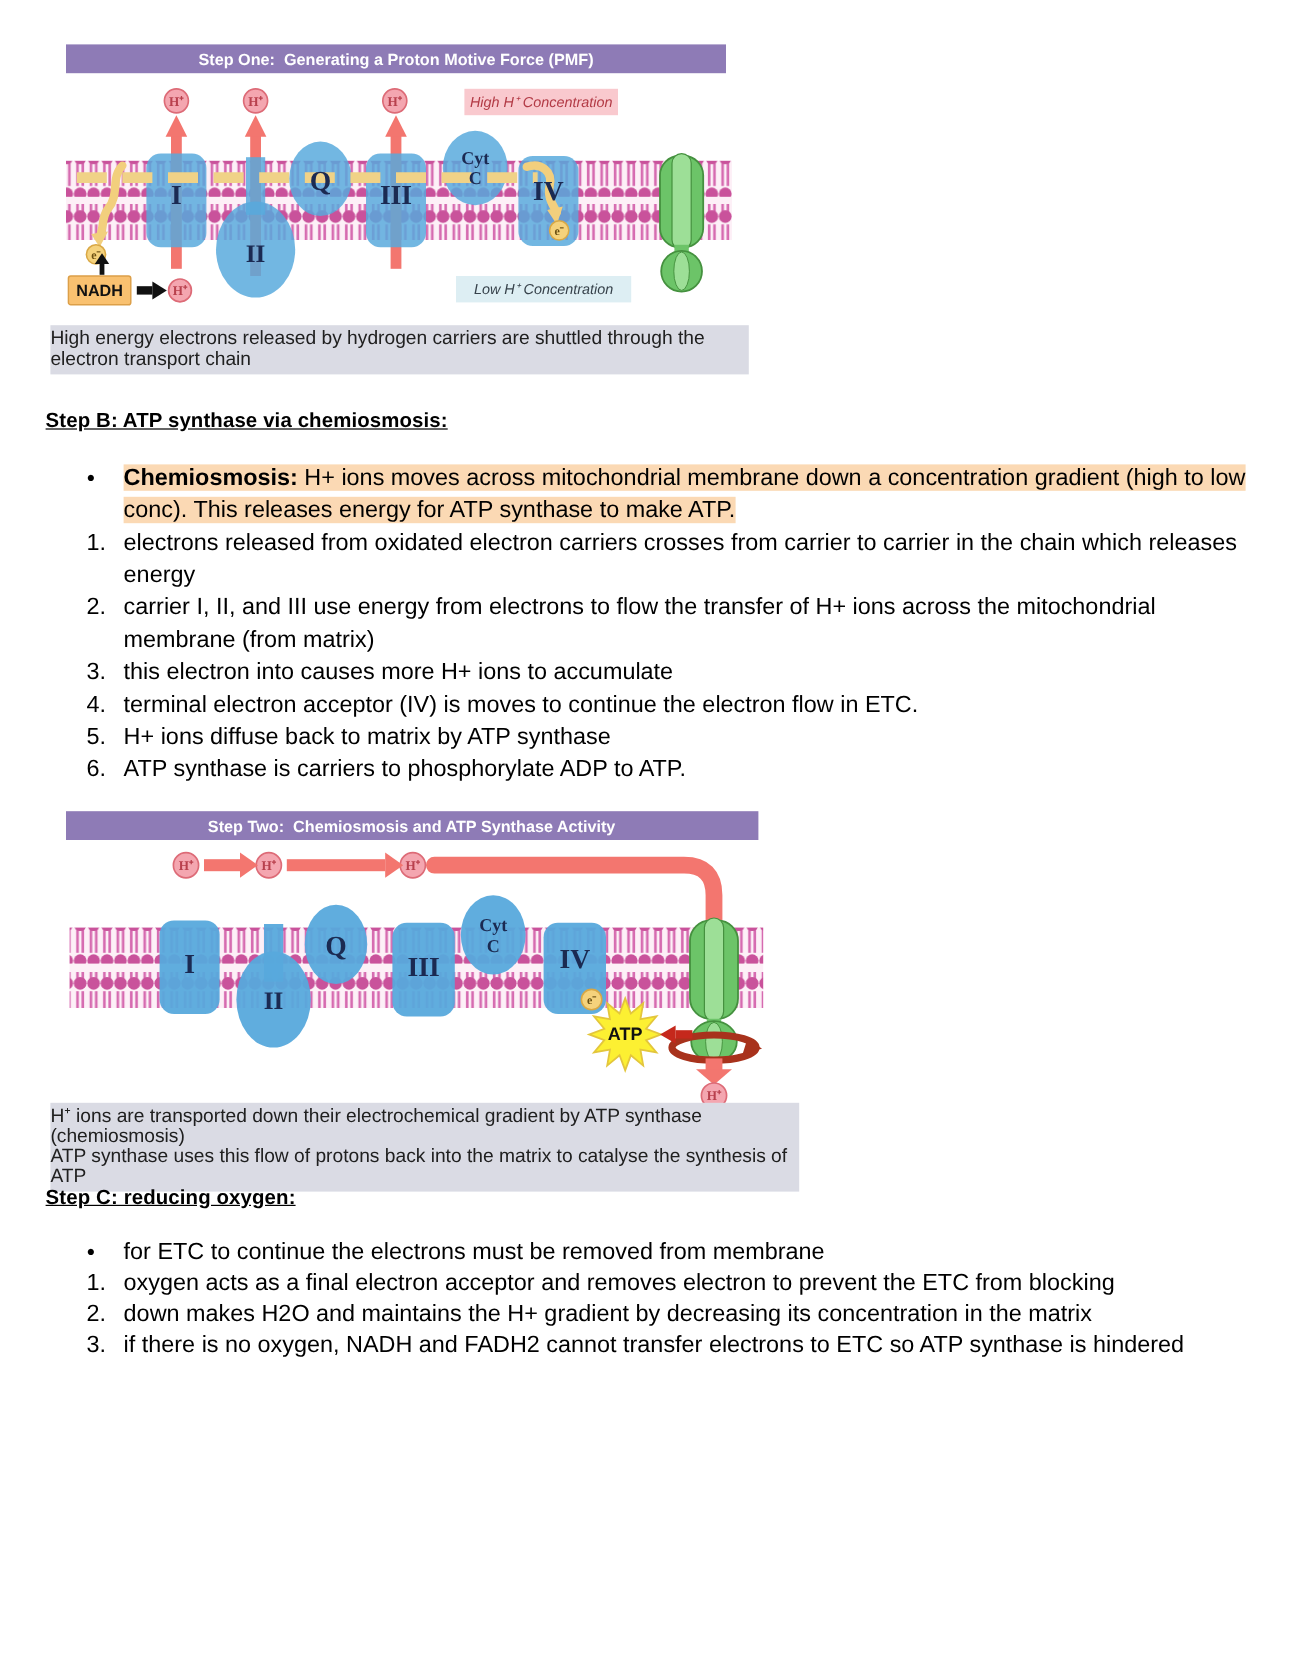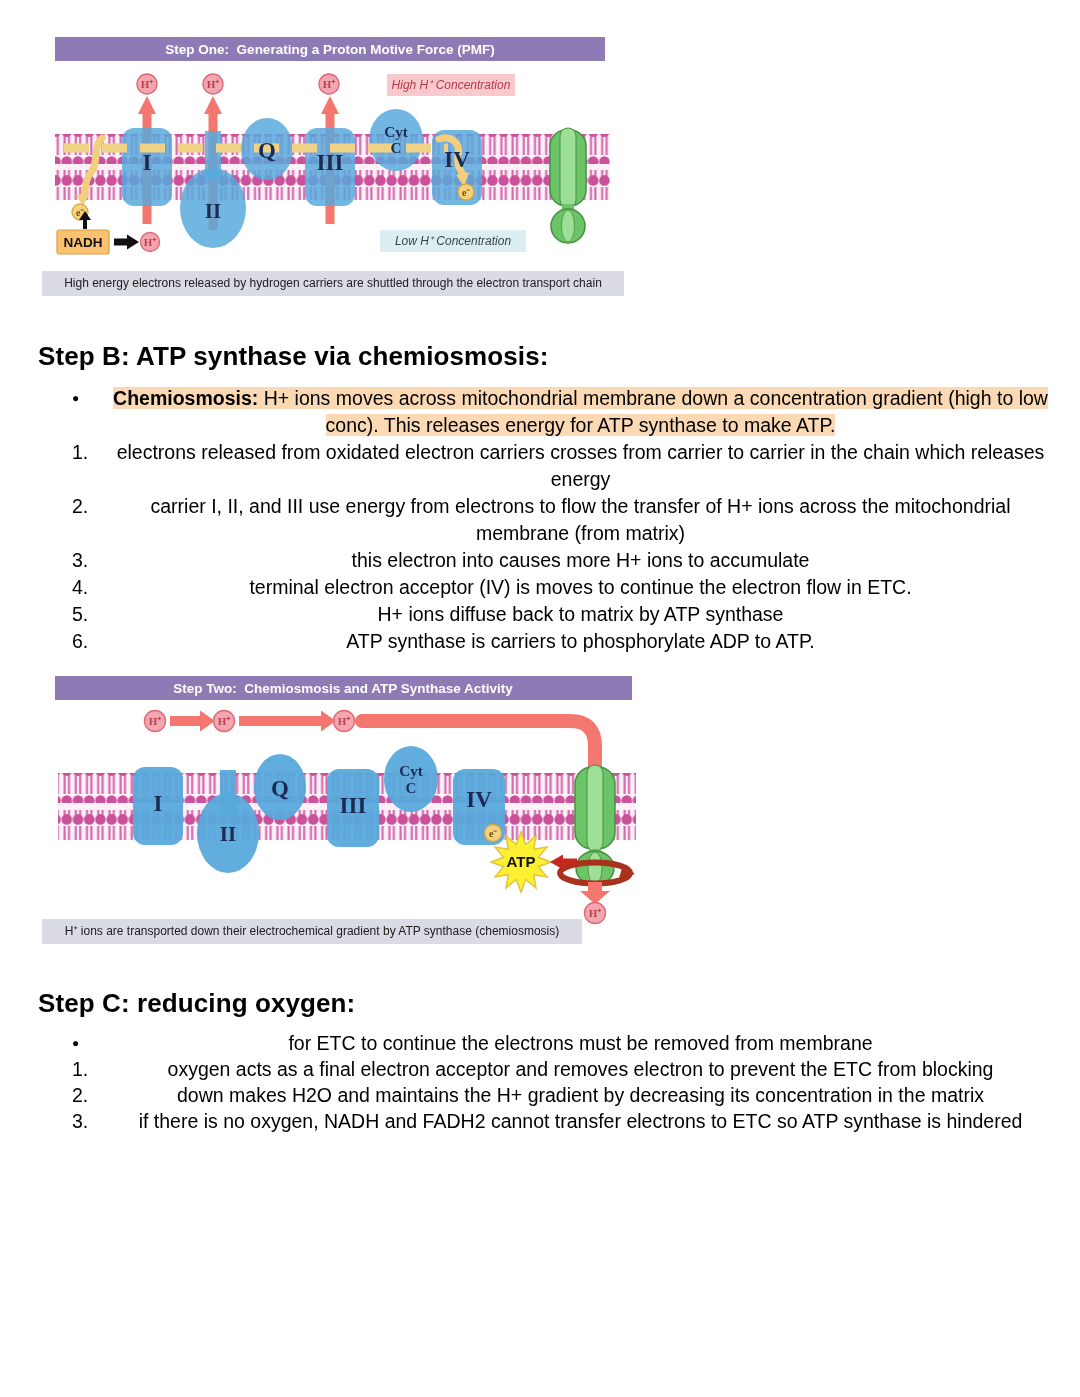--- a/index.html
+++ b/index.html
@@ -1,27 +1,27 @@
 <!DOCTYPE html>
 <html><head>
 <meta charset="utf-8">
 <style>
   html,body{margin:0;padding:0;background:#ffffff;}
   .page{position:relative;width:1080px;height:1397px;background:#ffffff;overflow:hidden;
         font-family:"Liberation Sans",sans-serif;color:#000;}
   .dsvg{position:absolute;display:block;}
-  .cap{position:absolute;background:#dadbe4;text-align:center;font-size:12px;line-height:16.5px;
+  .cap{position:absolute;background:#dadbe4;font-size:16px;line-height:16.5px;
        color:#202020;padding:4px 0;}
-  .h2{position:absolute;font-size:26px;font-weight:bold;letter-spacing:0.1px;}
+  .h2{position:absolute;font-size:17px;font-weight:bold;letter-spacing:0.1px;text-decoration:underline;}
   .list{position:absolute;font-size:19.5px;line-height:27px;}
   .list.c{line-height:26px;}
   .li{display:flex;align-items:flex-start;}
   .mk{flex:none;width:31px;margin-left:34px;}
   .mk.dot{font-size:12px;}
-  .tx{flex:1;text-align:center;}
+  .tx{flex:1;}
   .hl{background:#fbd9b4;}
   svg text{user-select:none;}
   .serifb{font-family:"Liberation Serif",serif;font-weight:bold;}
 </style>
 </head>
 <body>
 
 <div class="page">
 
   <svg width="0" height="0" style="position:absolute">
@@ -242,22 +242,23 @@
           <polygon points="271,35.5 271,56.5 286,46"></polygon>
       </g>
     </g>
 
     <g>
       <rect x="5" y="1" width="577" height="24" fill="#8e7bb6"></rect>
       <text x="293" y="18" text-anchor="middle" font-size="13.5" font-weight="bold" fill="#ffffff">Step Two:&nbsp; Chemiosmosis and ATP Synthase Activity</text>
     </g>
   </svg>
 
-  <div class="cap" style="left:42px;top:919px;width:540px">
+  <div class="cap" style="left:42px;top:919px;width:624px">
     <div>H⁺ ions are transported down their electrochemical gradient by ATP synthase (chemiosmosis)</div>
+    <div>ATP synthase uses this flow of protons back into the matrix to catalyse the synthesis of ATP</div>
   </div>
 
   <div class="h2" style="left:38px;top:988px">Step C: reducing oxygen:</div>
 
   <div class="list c" style="left:38px;top:1030px;width:1020px">
     <div class="li">
       <span class="mk dot">●</span>
       <span class="tx">for ETC to continue the electrons must be removed from membrane</span>
     </div>
     <div class="li">

